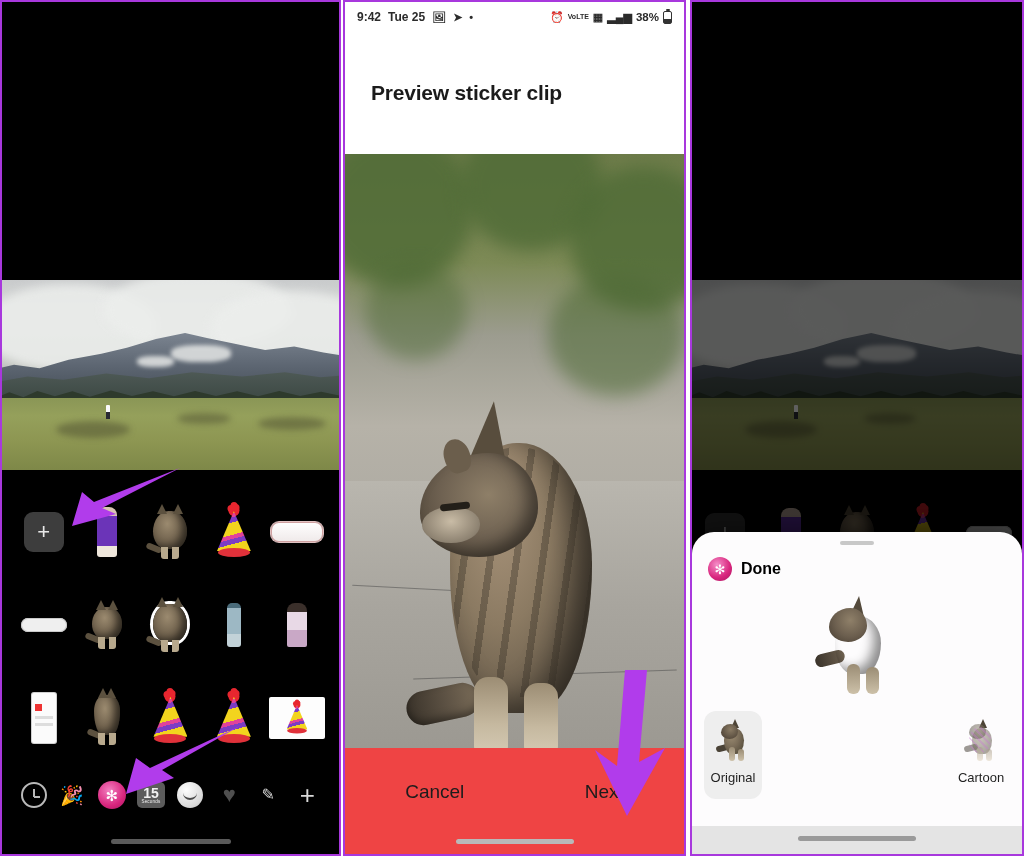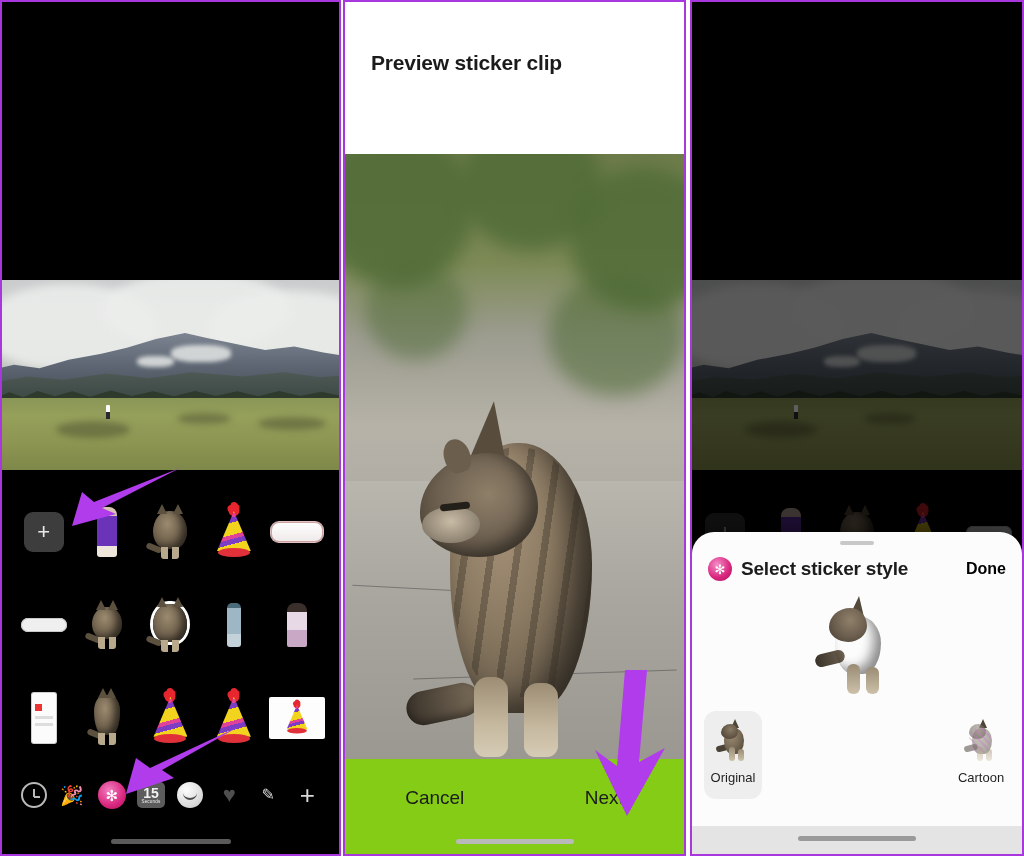--- a/index.html
+++ b/index.html
@@ -346,22 +346,22 @@
   }
   .bc-leg {
     position:absolute; bottom: 0; width: 34px; height: 80px;
     background: linear-gradient(180deg,#9c8d74 0%, #c6b9a0 60%, #d6cbb5 100%);
     border-radius: 14px 14px 11px 11px;
   }
   .bc-leg.l { left: 62px; }
   .bc-leg.r { left: 112px; height: 74px; }
 
   .p2-bottom {
-    position:absolute; left:0; right:0; bottom:0; height: 95px;
-    background:#84cc16;
+    position:absolute; left:0; right:0; bottom:0; height: 106px;
+    background:#ef4444;
     display:flex; align-items:center; justify-content:space-around;
     padding-bottom: 18px;
   }
   .p2-btn { font-size: 19px; color:#1c1c1c; font-weight:400; }
   .home-bar-dark {
     position:absolute; left:50%; bottom:10px; transform:translateX(-50%);
     width: 118px; height: 5px; border-radius:3px; background:#b9b9b9;
   }
 
   
@@ -650,20 +650,37 @@
 
     <div class="arrow" style="left:112px;top:720px;">
       <svg width="130" height="90" viewBox="0 0 130 90">
         <path d="M126 4 L48 48 L60 56 L12 72 L22 36 L36 46 Z" fill="#b13ceb"></path>
       </svg>
     </div>
   </div>
 
   <div class="panel panel-2">
 
+    <div class="p2-status">
+      <div class="status-left">
+        <span>9:42</span>
+        <span>Tue 25</span>
+        <span class="sbico">🖼</span>
+        <span class="sbico">➤</span>
+        <span class="sbico">•</span>
+      </div>
+      <div class="status-right">
+        <span class="sbico">⏰</span>
+        <span class="sbico" style="font-size:7px;line-height:1.1;text-align:center;">VoLTE</span>
+        <span class="sbico">▦</span>
+        <span class="sbico">▂▄▆</span>
+        <span>38%</span>
+        <span class="battery"></span>
+      </div>
+    </div>
 
     <div class="p2-title">Preview sticker clip</div>
 
     <div class="p2-photo">
       <div class="grass-blob" style="left:-8%;top:-4%;width:46%;height:26%;"></div>
       <div class="grass-blob" style="left:34%;top:-6%;width:42%;height:22%;"></div>
       <div class="grass-blob" style="left:66%;top:2%;width:44%;height:24%;"></div>
       <div class="grass-blob" style="left:6%;top:18%;width:30%;height:16%;opacity:.5;"></div>
       <div class="grass-blob" style="left:60%;top:20%;width:40%;height:20%;opacity:.55;"></div>
       <div class="concrete"></div>
@@ -741,21 +758,20 @@
       </div>
       <div class="sticker-cell">
         <div class="note-pill" style="opacity:.5;"></div>
       </div>
     </div>
 
     <div class="sheet">
       <div class="sheet-handle"></div>
       <div class="sheet-head">
         <div class="sheet-icon">✻</div>
-        <div class="sheet-title">Select sticker style</div>
         <div class="sheet-done">Done</div>
       </div>
 
       <div class="preview-stage">
         <div class="preview-cat">
           <div class="pc-tail"></div>
           <div class="pc-body"></div>
           <div class="pc-ear"></div>
           <div class="pc-head"></div>
           <div class="pc-leg a"></div>

